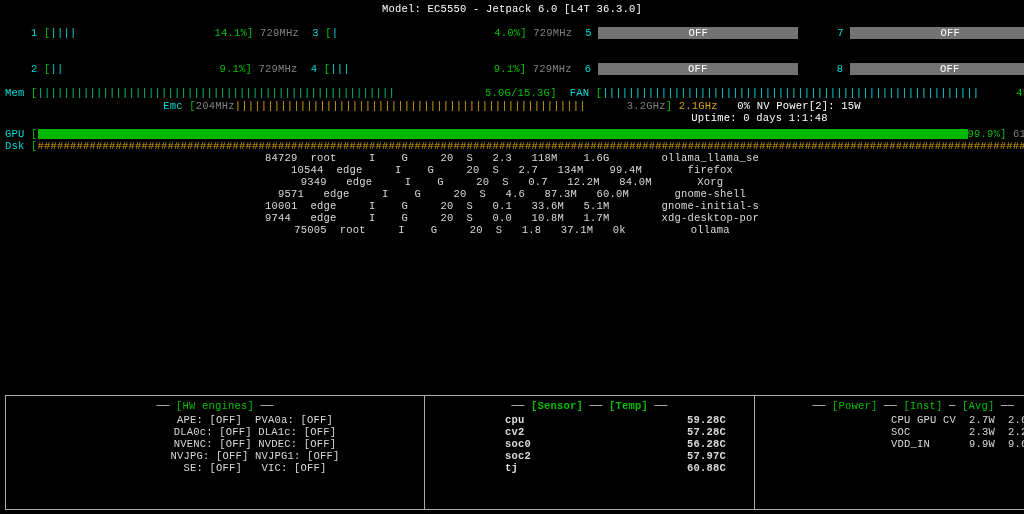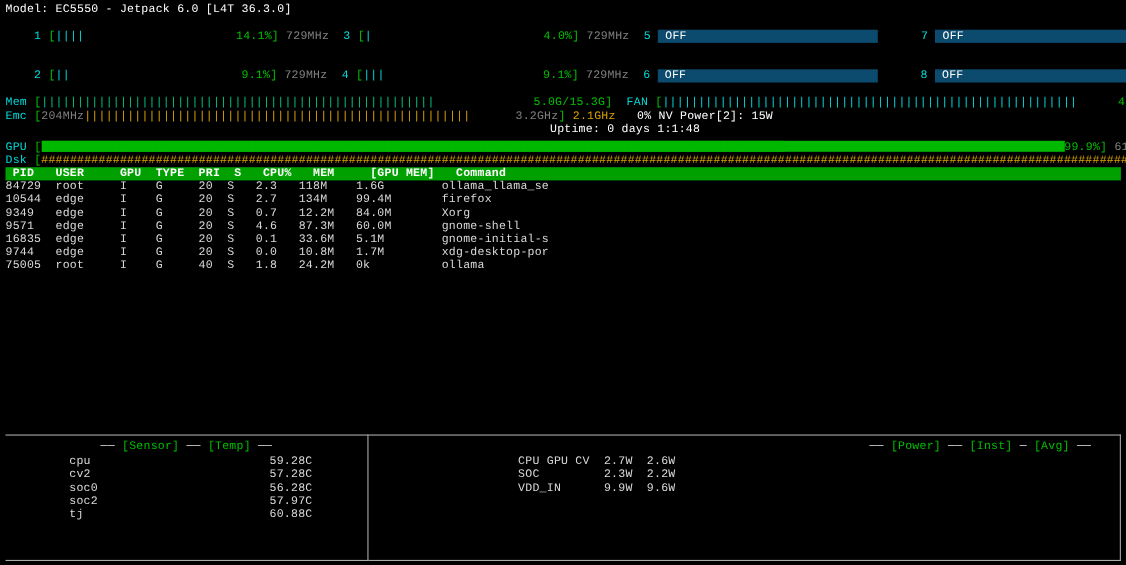--- a/index.html
+++ b/index.html
@@ -12,29 +12,29 @@
     width: 1024px;
     height: 514px;
     overflow: hidden;
     letter-spacing: 0.2px;
   }
   .cyan { color: #00d8d8; }
   .green { color: #00c000; }
   .gold { color: #d8a000; }
   .grey { color: #808080; }
   .white { color: #fff; }
-  .red-bg { background: #0c4a6e; color: #fff; display: inline-block; }
-  .row { white-space: pre; }
+  .red-bg { background: #737373; color: #fff; display: inline-block; }
+  .row { white-space: pre; text-align: center; }
   .hdr { background: #00a000; color: #fff; white-space: pre; font-weight: bold; }
   .bar-mem { color: #00c080; }
   .panels { position: absolute; bottom: 4px; left: 5px; right: 5px; display: flex; }
   .panel { border: 1px solid #aaa; padding: 4px 6px; height: 115px; }
   .panel-title { text-align: center; margin-bottom: 2px; }
   .p1 { flex: 0 0 420px; }
-  .p2 { flex: 0 0 330px; border-left: none; }
+  .p2 { flex: 0 0 330px; border-left: none; font-weight: bold; }
   .p3 { flex: 1; border-left: none; }
   .top { padding: 3px 5px 0 5px; }
   .gpu-bar { background: #00b800; color: #00b800; display: inline-block; width: 930px; height: 10px; overflow: hidden; vertical-align: middle; }
 </style>
 </head>
 <body>
 
 <div class="top">
   <div class="row white">Model: EC5550 - Jetpack 6.0 [L4T 36.3.0]</div>
 
@@ -49,33 +49,42 @@
 
 
   <div class="row"><span class="cyan">Emc</span> <span class="green">[</span><span class="grey">204MHz</span><span class="gold">||||||||||||||||||||||||||||||||||||||||||||||||||||||</span><span style="display:inline-block;width:41px"></span><span class="grey">3.2GHz</span><span class="green">]</span> <span class="gold">2.1GHz</span>   <span class="white">0% NV Power[2]: 15W</span></div>
 
   <div class="row"><span style="display:inline-block;width:495px"></span><span class="white">Uptime: 0 days 1:1:48</span></div>
 
   <div class="row" style="margin-top:4px"><span class="cyan">GPU</span> <span class="green">[</span><span class="gpu-bar">████████████████████████████████████████████████████████████████████████████████████████████████████████</span><span class="green">99.9%</span><span class="green">]</span> <span class="grey">612MHz</span></div>
 
   <div class="row"><span class="cyan">Dsk</span> <span class="green">[</span><span class="gold">########################################################################################################################################################</span><span style="display:inline-block;width:10px"></span></div>
 
-  <div class="hdr"> PID   USER     GPU  TYPE  PRI  S   CPU%   MEM     [GPU MEM]   Command                              </div>
   <div id="proc-body">
       <div class="row">84729  root     I    G     20  S   2.3   118M    1.6G        ollama_llama_se</div>
       <div class="row">10544  edge     I    G     20  S   2.7   134M    99.4M       firefox</div>
       <div class="row">9349   edge     I    G     20  S   0.7   12.2M   84.0M       Xorg</div>
       <div class="row">9571   edge     I    G     20  S   4.6   87.3M   60.0M       gnome-shell</div>
-      <div class="row">16835  edge     I    G     20  S   0.1   33.6M   5.1M        gnome-initial-s</div>
+      <div class="row">10001  edge     I    G     20  S   0.1   33.6M   5.1M        gnome-initial-s</div>
       <div class="row">9744   edge     I    G     20  S   0.0   10.8M   1.7M        xdg-desktop-por</div>
-      <div class="row">75005  root     I    G     40  S   1.8   24.2M   0k          ollama</div>
+      <div class="row">75005  root     I    G     20  S   1.8   37.1M   0k          ollama</div>
     </div>
 </div>
 
 <div class="panels">
+  <div class="panel p1">
+    <div class="panel-title">── <span class="green">[HW engines]</span> ──</div>
+    <div id="hw-body" style="padding-left:80px">
+        <div class="row">APE: [OFF]  PVA0a: [OFF]</div>
+        <div class="row">DLA0c: [OFF] DLA1c: [OFF]</div>
+        <div class="row">NVENC: [OFF] NVDEC: [OFF]</div>
+        <div class="row">NVJPG: [OFF] NVJPG1: [OFF]</div>
+        <div class="row">SE: [OFF]   VIC: [OFF]</div>
+      </div>
+  </div>
   <div class="panel p2">
     <div class="panel-title">── <span class="green">[Sensor]</span> ── <span class="green">[Temp]</span> ──</div>
     <div id="sensor-body">
         <div class="row">        cpu                         59.28C</div>
         <div class="row">        cv2                         57.28C</div>
         <div class="row">        soc0                        56.28C</div>
         <div class="row">        soc2                        57.97C</div>
         <div class="row">        tj                          60.88C</div>
       </div>
   </div>

